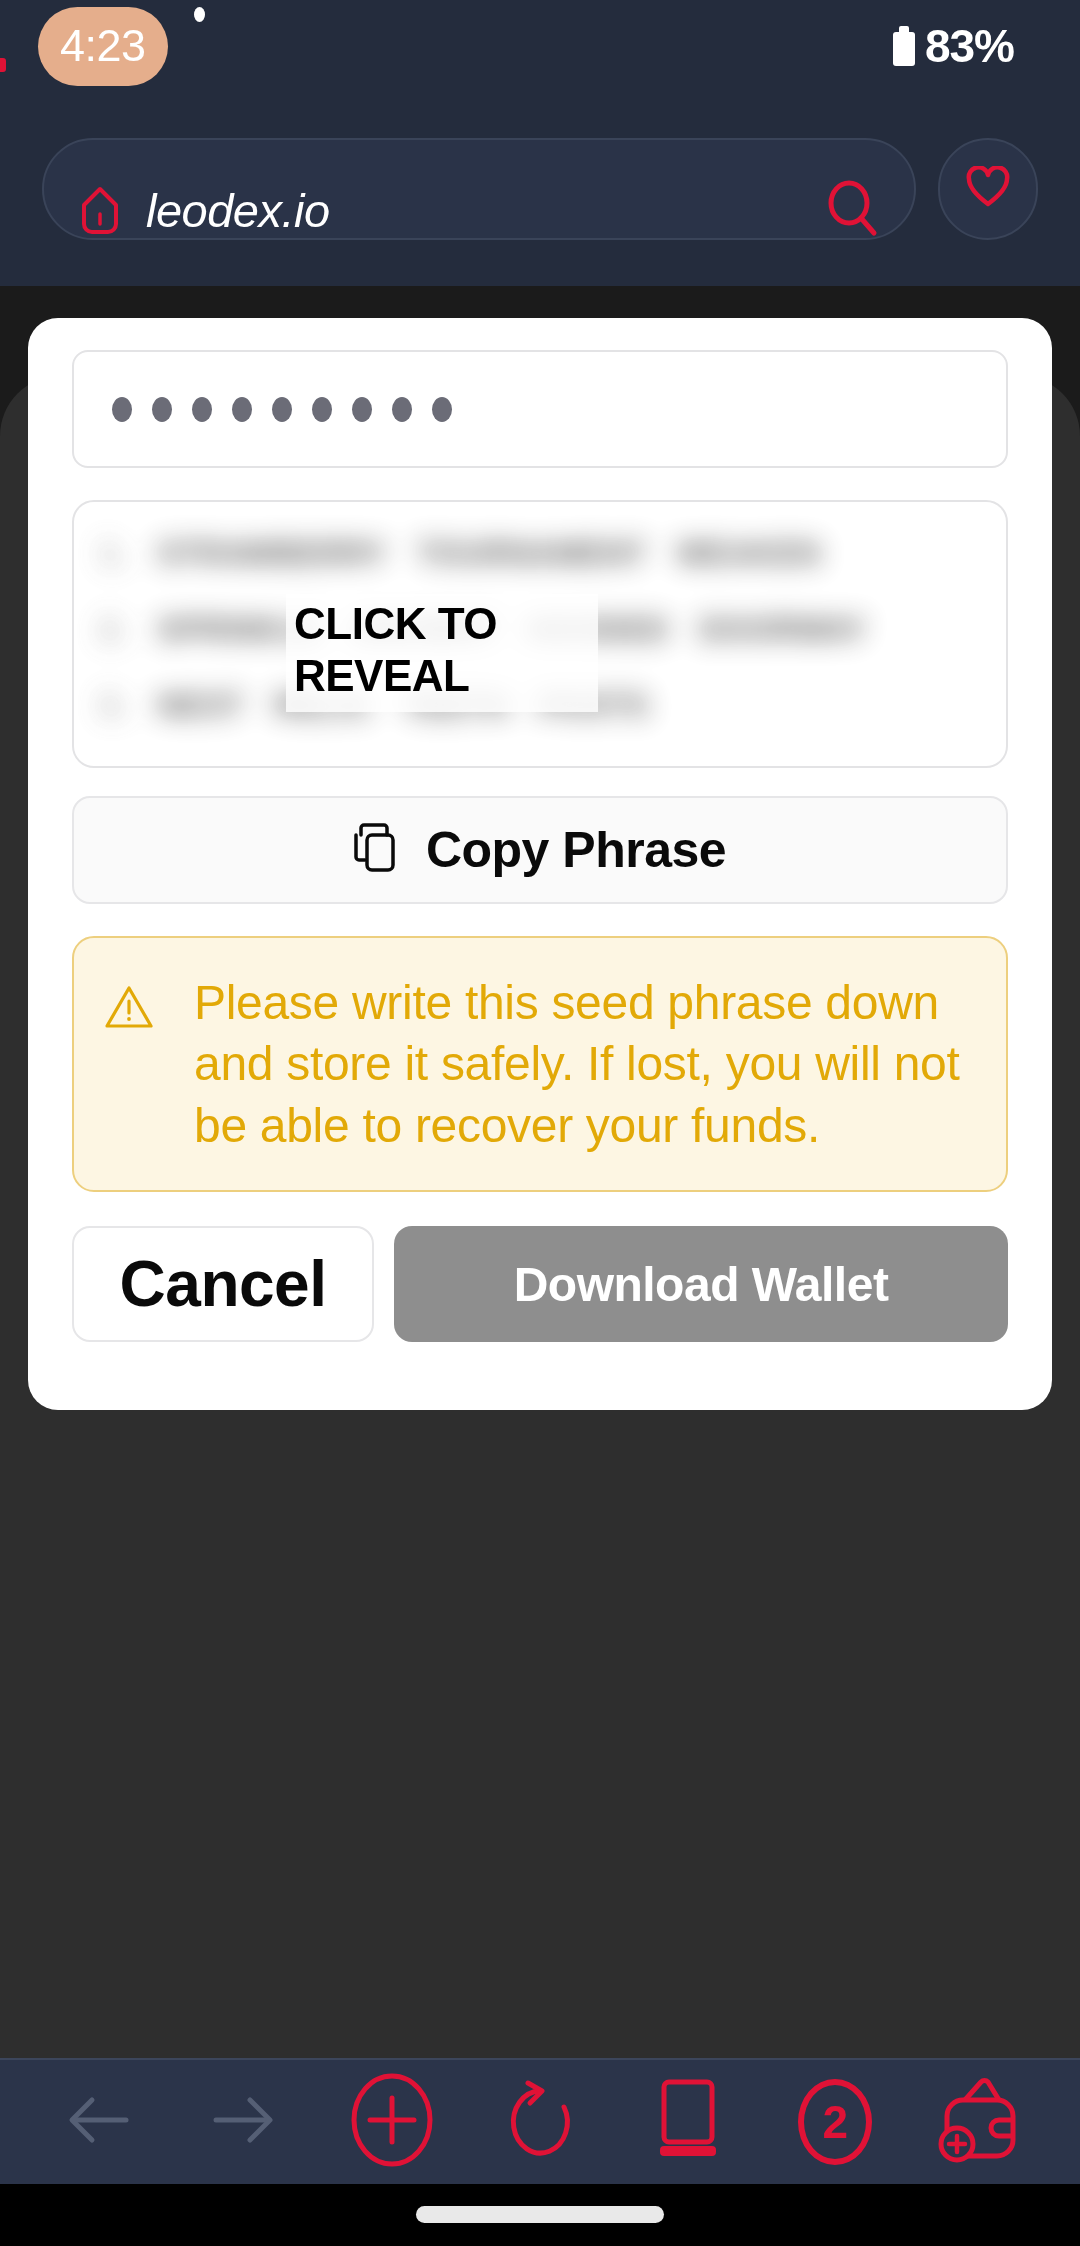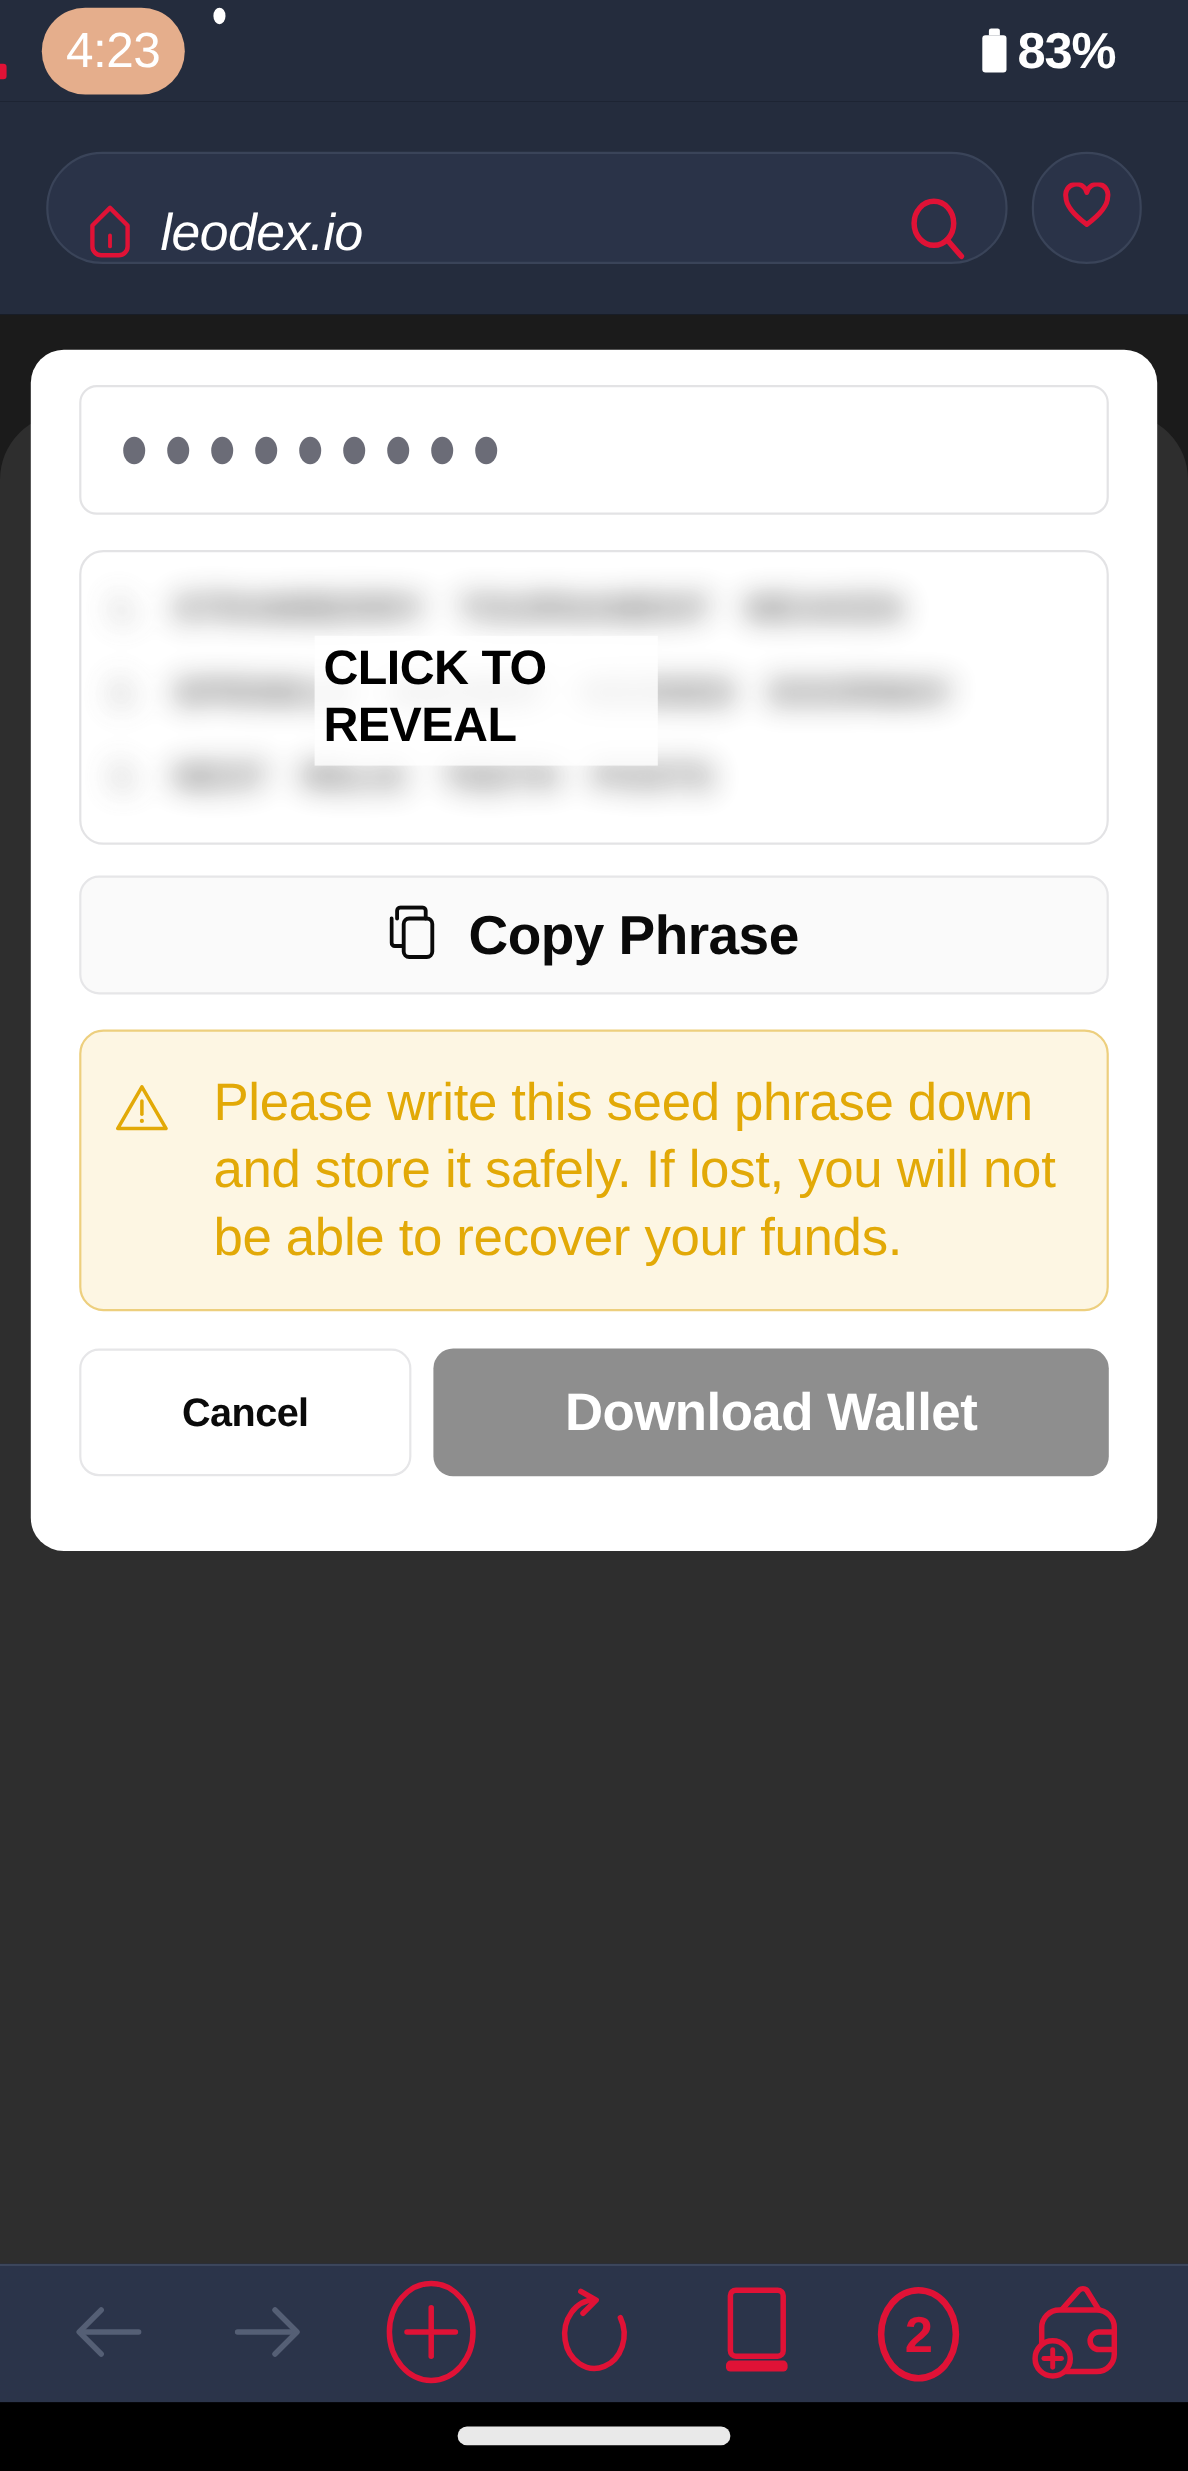--- a/index.html
+++ b/index.html
@@ -226,21 +226,21 @@
     font-weight: 700;
     color: #1c1c1c;
     letter-spacing: 1px;
     white-space: nowrap;
   }
   .phrase-row .num { color: #8a8a8a; font-weight: 600; }
   .phrase-row .w { color: #2a2a2a; }
   .reveal-overlay {
     position: absolute;
     left: 212px;
-    top: 76px;
+    top: 92px;
     background: rgba(255,255,255,0.80);
     padding: 4px 8px 10px 8px;
     width: 312px;
   }
   .reveal-overlay span {
     display: block;
     font-size: 44px;
     font-weight: 700;
     color: #000000;
     line-height: 1.18;
@@ -293,21 +293,21 @@
     display: flex;
     gap: 20px;
     width: 936px;
   }
   .btn-cancel {
     width: 302px;
     height: 116px;
     background: #ffffff;
     border: 2px solid #e6e6e8;
     border-radius: 18px;
-    font-size: 36px;
+    font-size: 64px;
     font-weight: 700;
     color: #0a0a0a;
     letter-spacing: -0.5px;
     display: flex;
     align-items: center;
     justify-content: center;
   }
   .btn-download {
     flex: 1;
     height: 116px;

